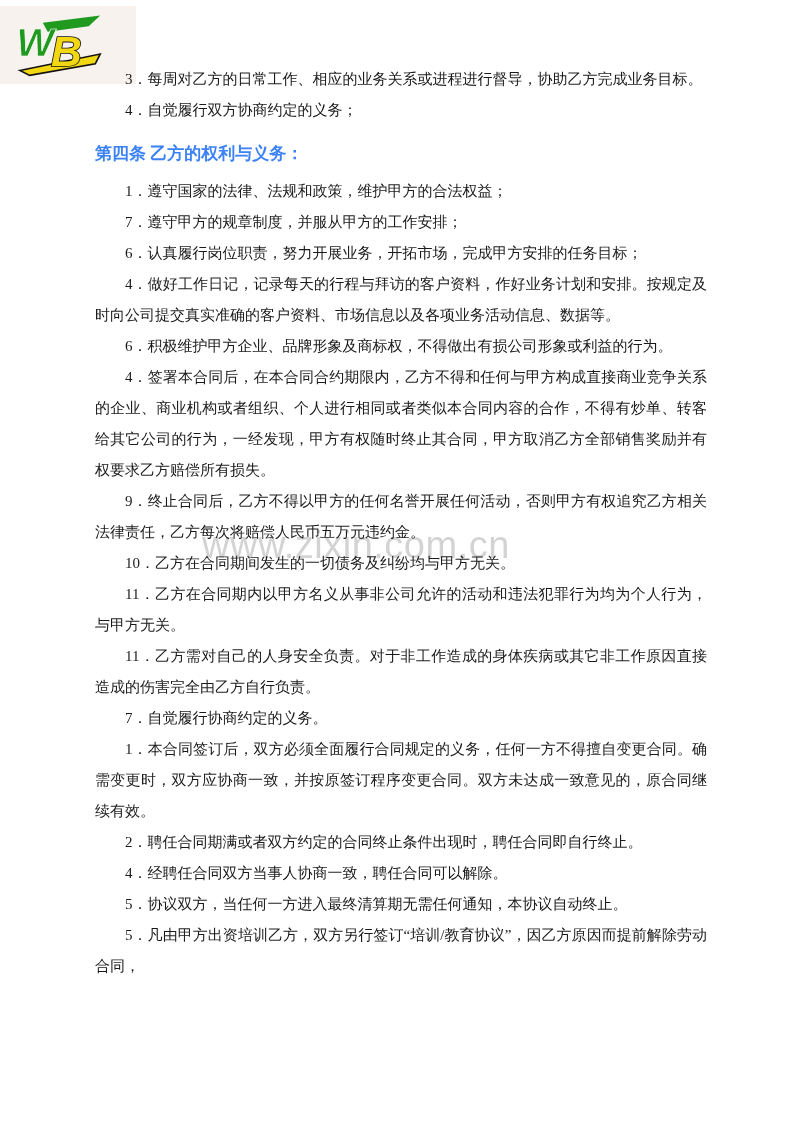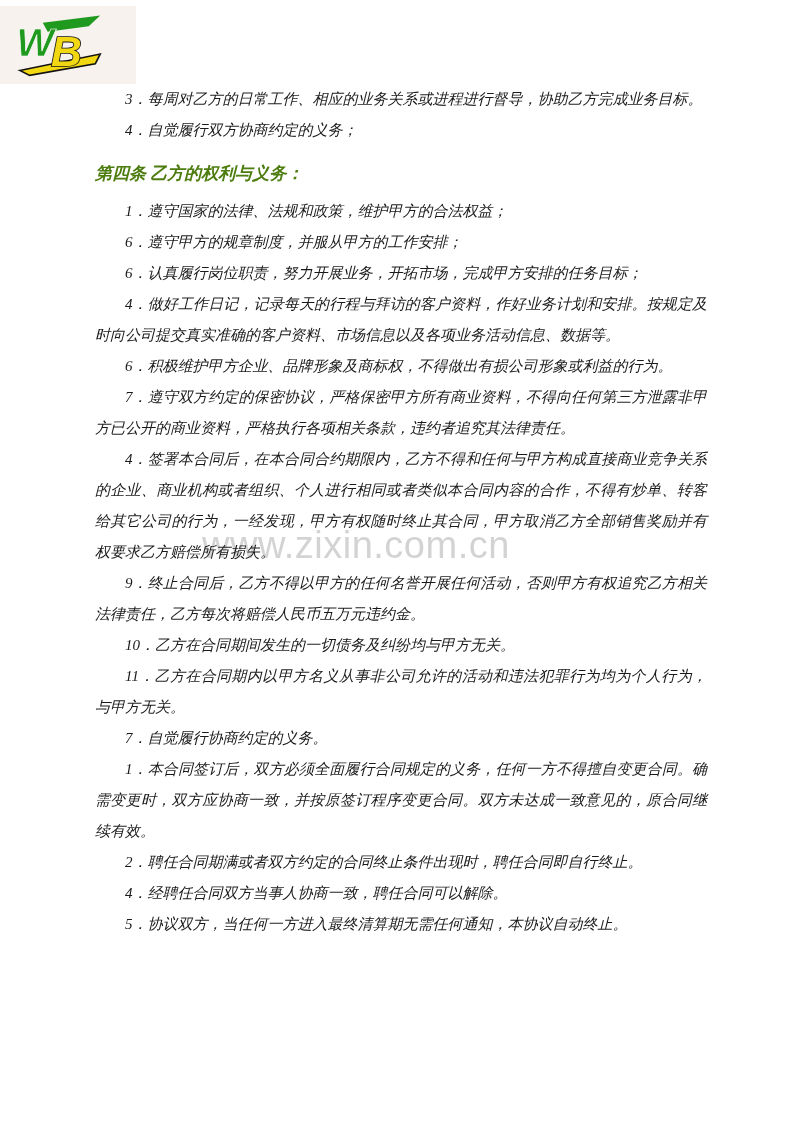--- a/index.html
+++ b/index.html
@@ -39,37 +39,36 @@
     letter-spacing: 0.5px;
     color: #c9c9c9;
     opacity: 0.8;
     white-space: nowrap;
     z-index: 0;
     user-select: none;
   }
   .contract-body {
     position: absolute;
     left: 95px;
-    top: 84px;
+    top: 64px;
     width: 612px;
     z-index: 1;
-    font-style: italic;
   }
   .clause {
     font-size: 15px;
     line-height: 31px;
     text-align: justify;
     text-indent: 2em;
     margin: 0;
   }
   .section-heading {
     font-size: 17px;
     line-height: 31px;
     font-weight: bold;
-    color: #4d7c0f;
+    color: #3b82f6;
     margin: 12px 0 7px 0;
     text-indent: 0;
   }
 </style>
 </head>
 <body>
 
 <div class="logo-patch"></div>
 
 <svg class="logo" viewBox="0 0 110 78" aria-hidden="true">
@@ -84,28 +83,29 @@
 </svg>
 
 <div class="watermark">www.zixin.com.cn</div>
 
 <div class="contract-body">
   <p class="clause">3．每周对乙方的日常工作、相应的业务关系或进程进行督导，协助乙方完成业务目标。</p>
   <p class="clause">4．自觉履行双方协商约定的义务；</p>
 
   <h2 class="section-heading">第四条 乙方的权利与义务：</h2>
   <p class="clause">1．遵守国家的法律、法规和政策，维护甲方的合法权益；</p>
-  <p class="clause">6．遵守甲方的规章制度，并服从甲方的工作安排；</p>
+  <p class="clause">7．遵守甲方的规章制度，并服从甲方的工作安排；</p>
   <p class="clause">6．认真履行岗位职责，努力开展业务，开拓市场，完成甲方安排的任务目标；</p>
   <p class="clause">4．做好工作日记，记录每天的行程与拜访的客户资料，作好业务计划和安排。按规定及时向公司提交真实准确的客户资料、市场信息以及各项业务活动信息、数据等。</p>
   <p class="clause">6．积极维护甲方企业、品牌形象及商标权，不得做出有损公司形象或利益的行为。</p>
-  <p class="clause">7．遵守双方约定的保密协议，严格保密甲方所有商业资料，不得向任何第三方泄露非甲方已公开的商业资料，严格执行各项相关条款，违约者追究其法律责任。</p>
   <p class="clause">4．签署本合同后，在本合同合约期限内，乙方不得和任何与甲方构成直接商业竞争关系的企业、商业机构或者组织、个人进行相同或者类似本合同内容的合作，不得有炒单、转客给其它公司的行为，一经发现，甲方有权随时终止其合同，甲方取消乙方全部销售奖励并有权要求乙方赔偿所有损失。</p>
   <p class="clause">9．终止合同后，乙方不得以甲方的任何名誉开展任何活动，否则甲方有权追究乙方相关法律责任，乙方每次将赔偿人民币五万元违约金。</p>
   <p class="clause">10．乙方在合同期间发生的一切债务及纠纷均与甲方无关。</p>
   <p class="clause">11．乙方在合同期内以甲方名义从事非公司允许的活动和违法犯罪行为均为个人行为，与甲方无关。</p>
+  <p class="clause">11．乙方需对自己的人身安全负责。对于非工作造成的身体疾病或其它非工作原因直接造成的伤害完全由乙方自行负责。</p>
   <p class="clause">7．自觉履行协商约定的义务。</p>
 
   <p class="clause">1．本合同签订后，双方必须全面履行合同规定的义务，任何一方不得擅自变更合同。确需变更时，双方应协商一致，并按原签订程序变更合同。双方未达成一致意见的，原合同继续有效。</p>
   <p class="clause">2．聘任合同期满或者双方约定的合同终止条件出现时，聘任合同即自行终止。</p>
   <p class="clause">4．经聘任合同双方当事人协商一致，聘任合同可以解除。</p>
   <p class="clause">5．协议双方，当任何一方进入最终清算期无需任何通知，本协议自动终止。</p>
+  <p class="clause">5．凡由甲方出资培训乙方，双方另行签订“培训/教育协议”，因乙方原因而提前解除劳动合同，</p>
 </div>
 
 </body></html>

